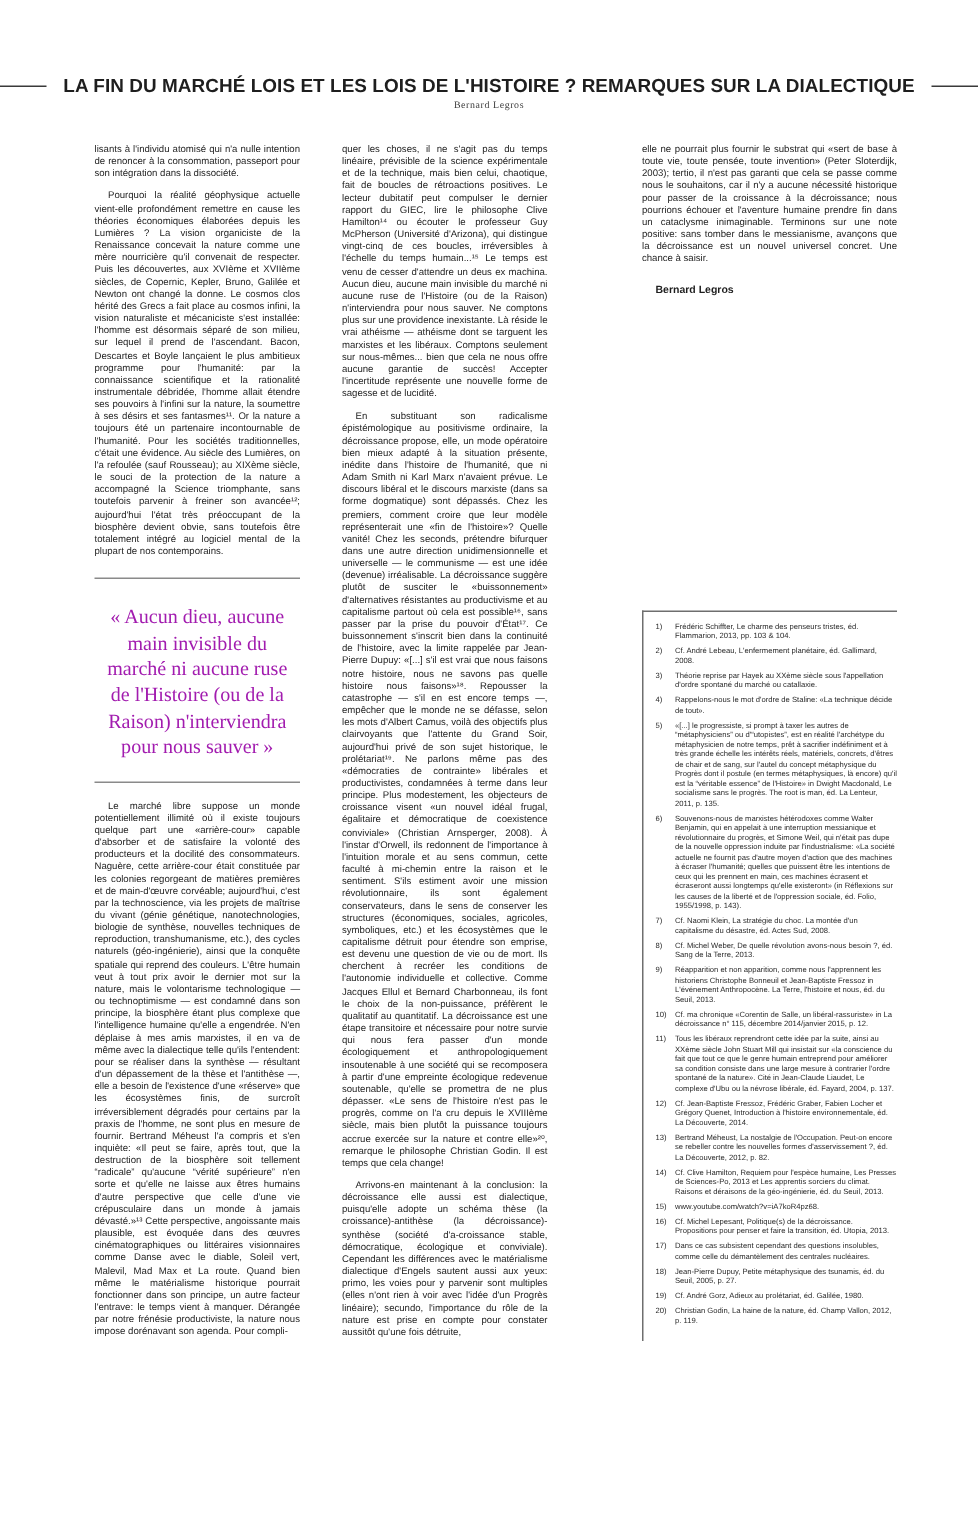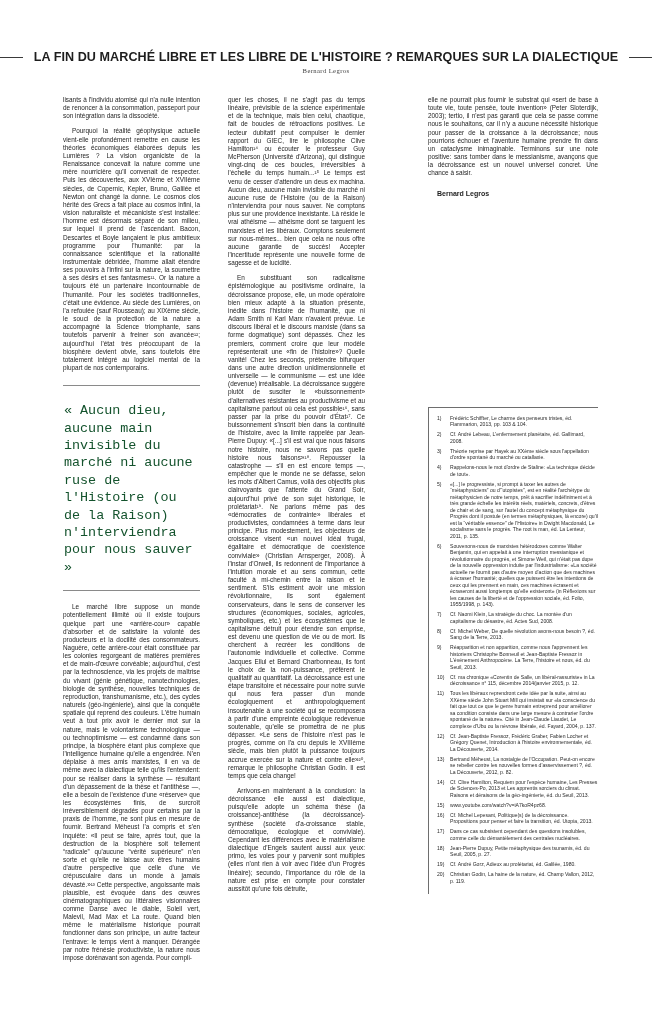--- a/index.html
+++ b/index.html
@@ -18,22 +18,22 @@
   .col1{width:137px;margin-right:28px;}
   .col2{width:137px;margin-right:63px;}
   .col3{width:170px;}
   .para{font-size:6.4px;line-height:8.15px;text-align:justify;margin:0 0 7px 0;text-indent:9px;
         hyphens:auto;-webkit-hyphens:auto;}
   .paras .para:last-child{margin-bottom:0;}
   .cont .para:first-child{text-indent:0;}
   
   .quote-block{border-top:1px solid #8a8a8a;border-bottom:1px solid #8a8a8a;
                margin:13px 0 12px 0;padding:16px 1px 14px 1px;}
-  .pull-quote{font-family:Liberation Mono, monospace;font-size:13.4px;
-              line-height:17.4px;margin:0;color:#14532d;}
+  .pull-quote{font-family:Liberation Serif, serif;font-size:13.4px;
+              line-height:17.4px;text-align:center;margin:0;color:#a21caf;}
   
   .signature{font-size:7px;font-weight:bold;margin-top:12px;padding-left:9px;}
   
   .fn-section{margin-top:210px;border-top:1px solid #6e6e6e;border-left:1px solid #6e6e6e;
               padding:7px 0 6px 8px;}
   .fn{display:flex;margin-bottom:3.5px;}
   .fn-num{flex:none;width:13px;font-size:5.1px;line-height:6.5px;color:#2a2a2a;}
   .fn-text{font-size:5.1px;line-height:6.5px;color:#2a2a2a;text-align:left;}
   
   .pfooter{position:absolute;left:0;right:0;bottom:22px;text-align:center;}
@@ -44,21 +44,21 @@
            font-size:7.6px;color:#222;margin-top:3px;}
 </style>
 </head>
 <body>
 
 <div class="page">
 
   <header class="hdr">
     <div class="title-row">
       <span class="title-rule"></span>
-      <h1 class="title">LA FIN DU MARCHÉ LIBRE ET LES LIBRE DE L'HISTOIRE ? REMARQUES SUR LA DIALECTIQUE</h1>
+      <h1 class="title">LA FIN DU MARCHÉ LOIS ET LES LOIS DE L'HISTOIRE ? REMARQUES SUR LA DIALECTIQUE</h1>
       <span class="title-rule"></span>
     </div>
     <div class="author">Bernard Legros</div>
   </header>
 
   <main class="content">
 
     <section class="col col1">
       <div class="paras cont">
           <p class="para">lisants à l'individu atomisé qui n'a nulle intention de renoncer à la consommation, passeport pour son intégration dans la dissociété.</p>

